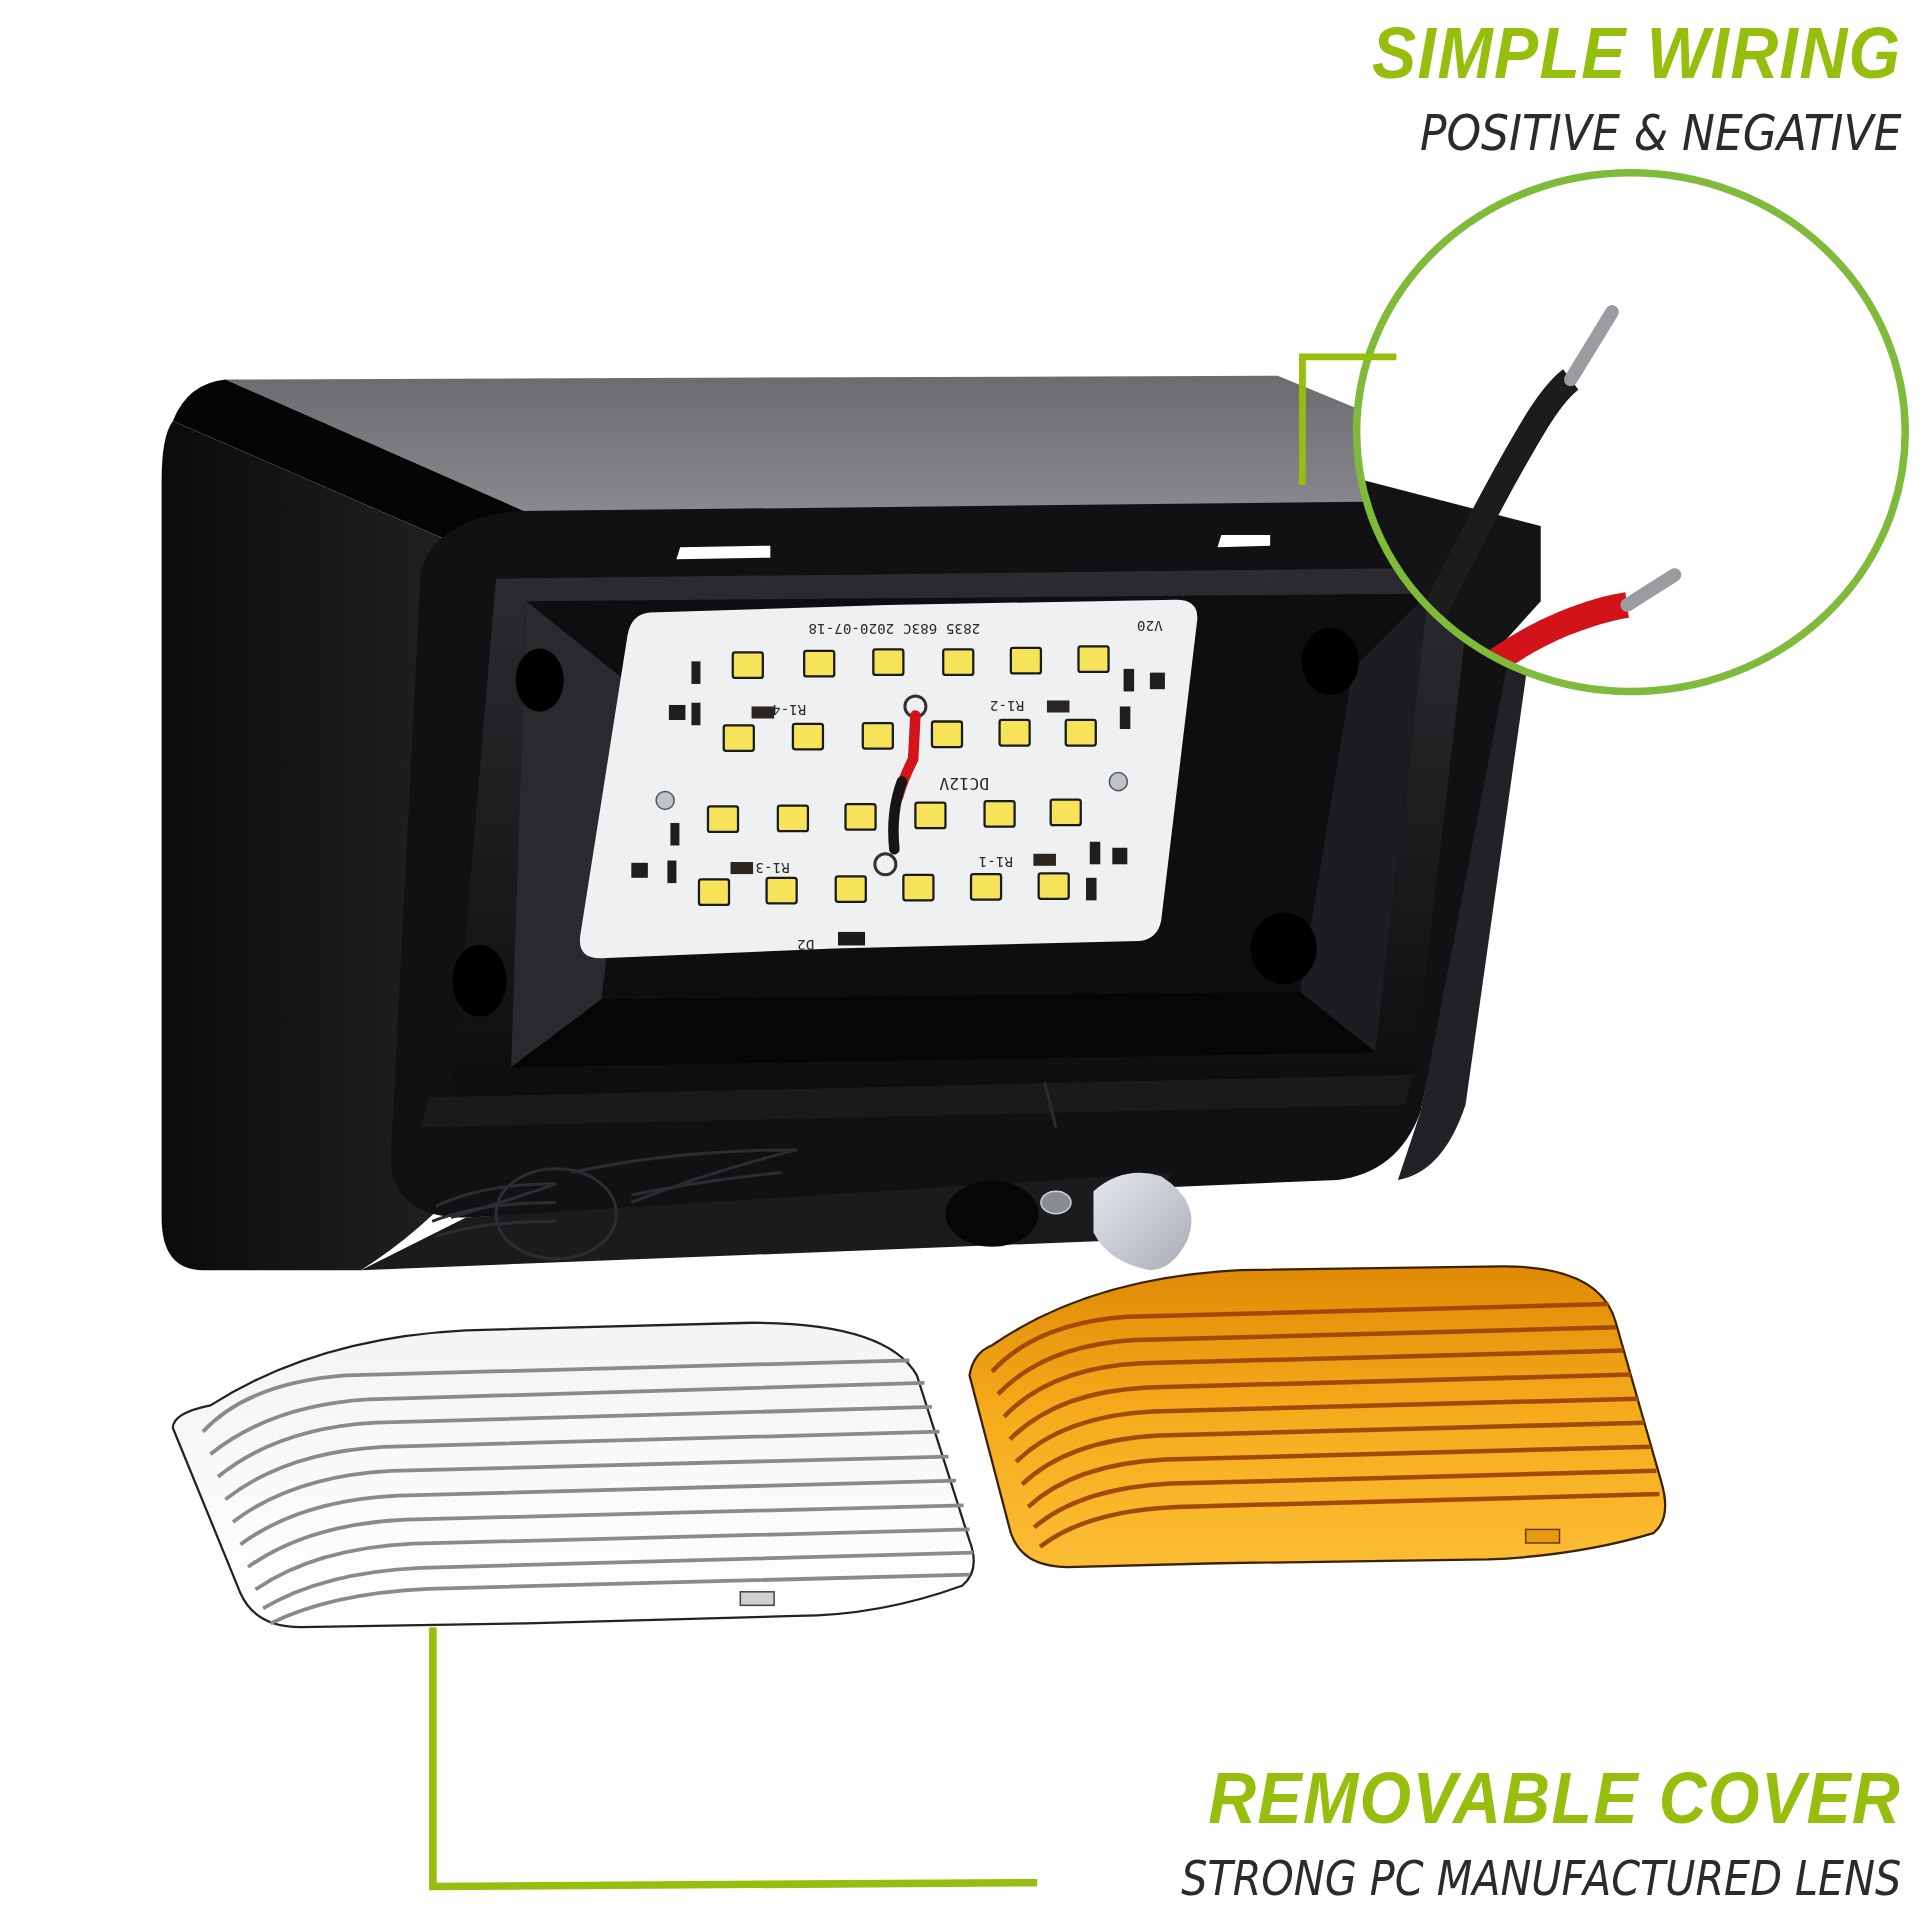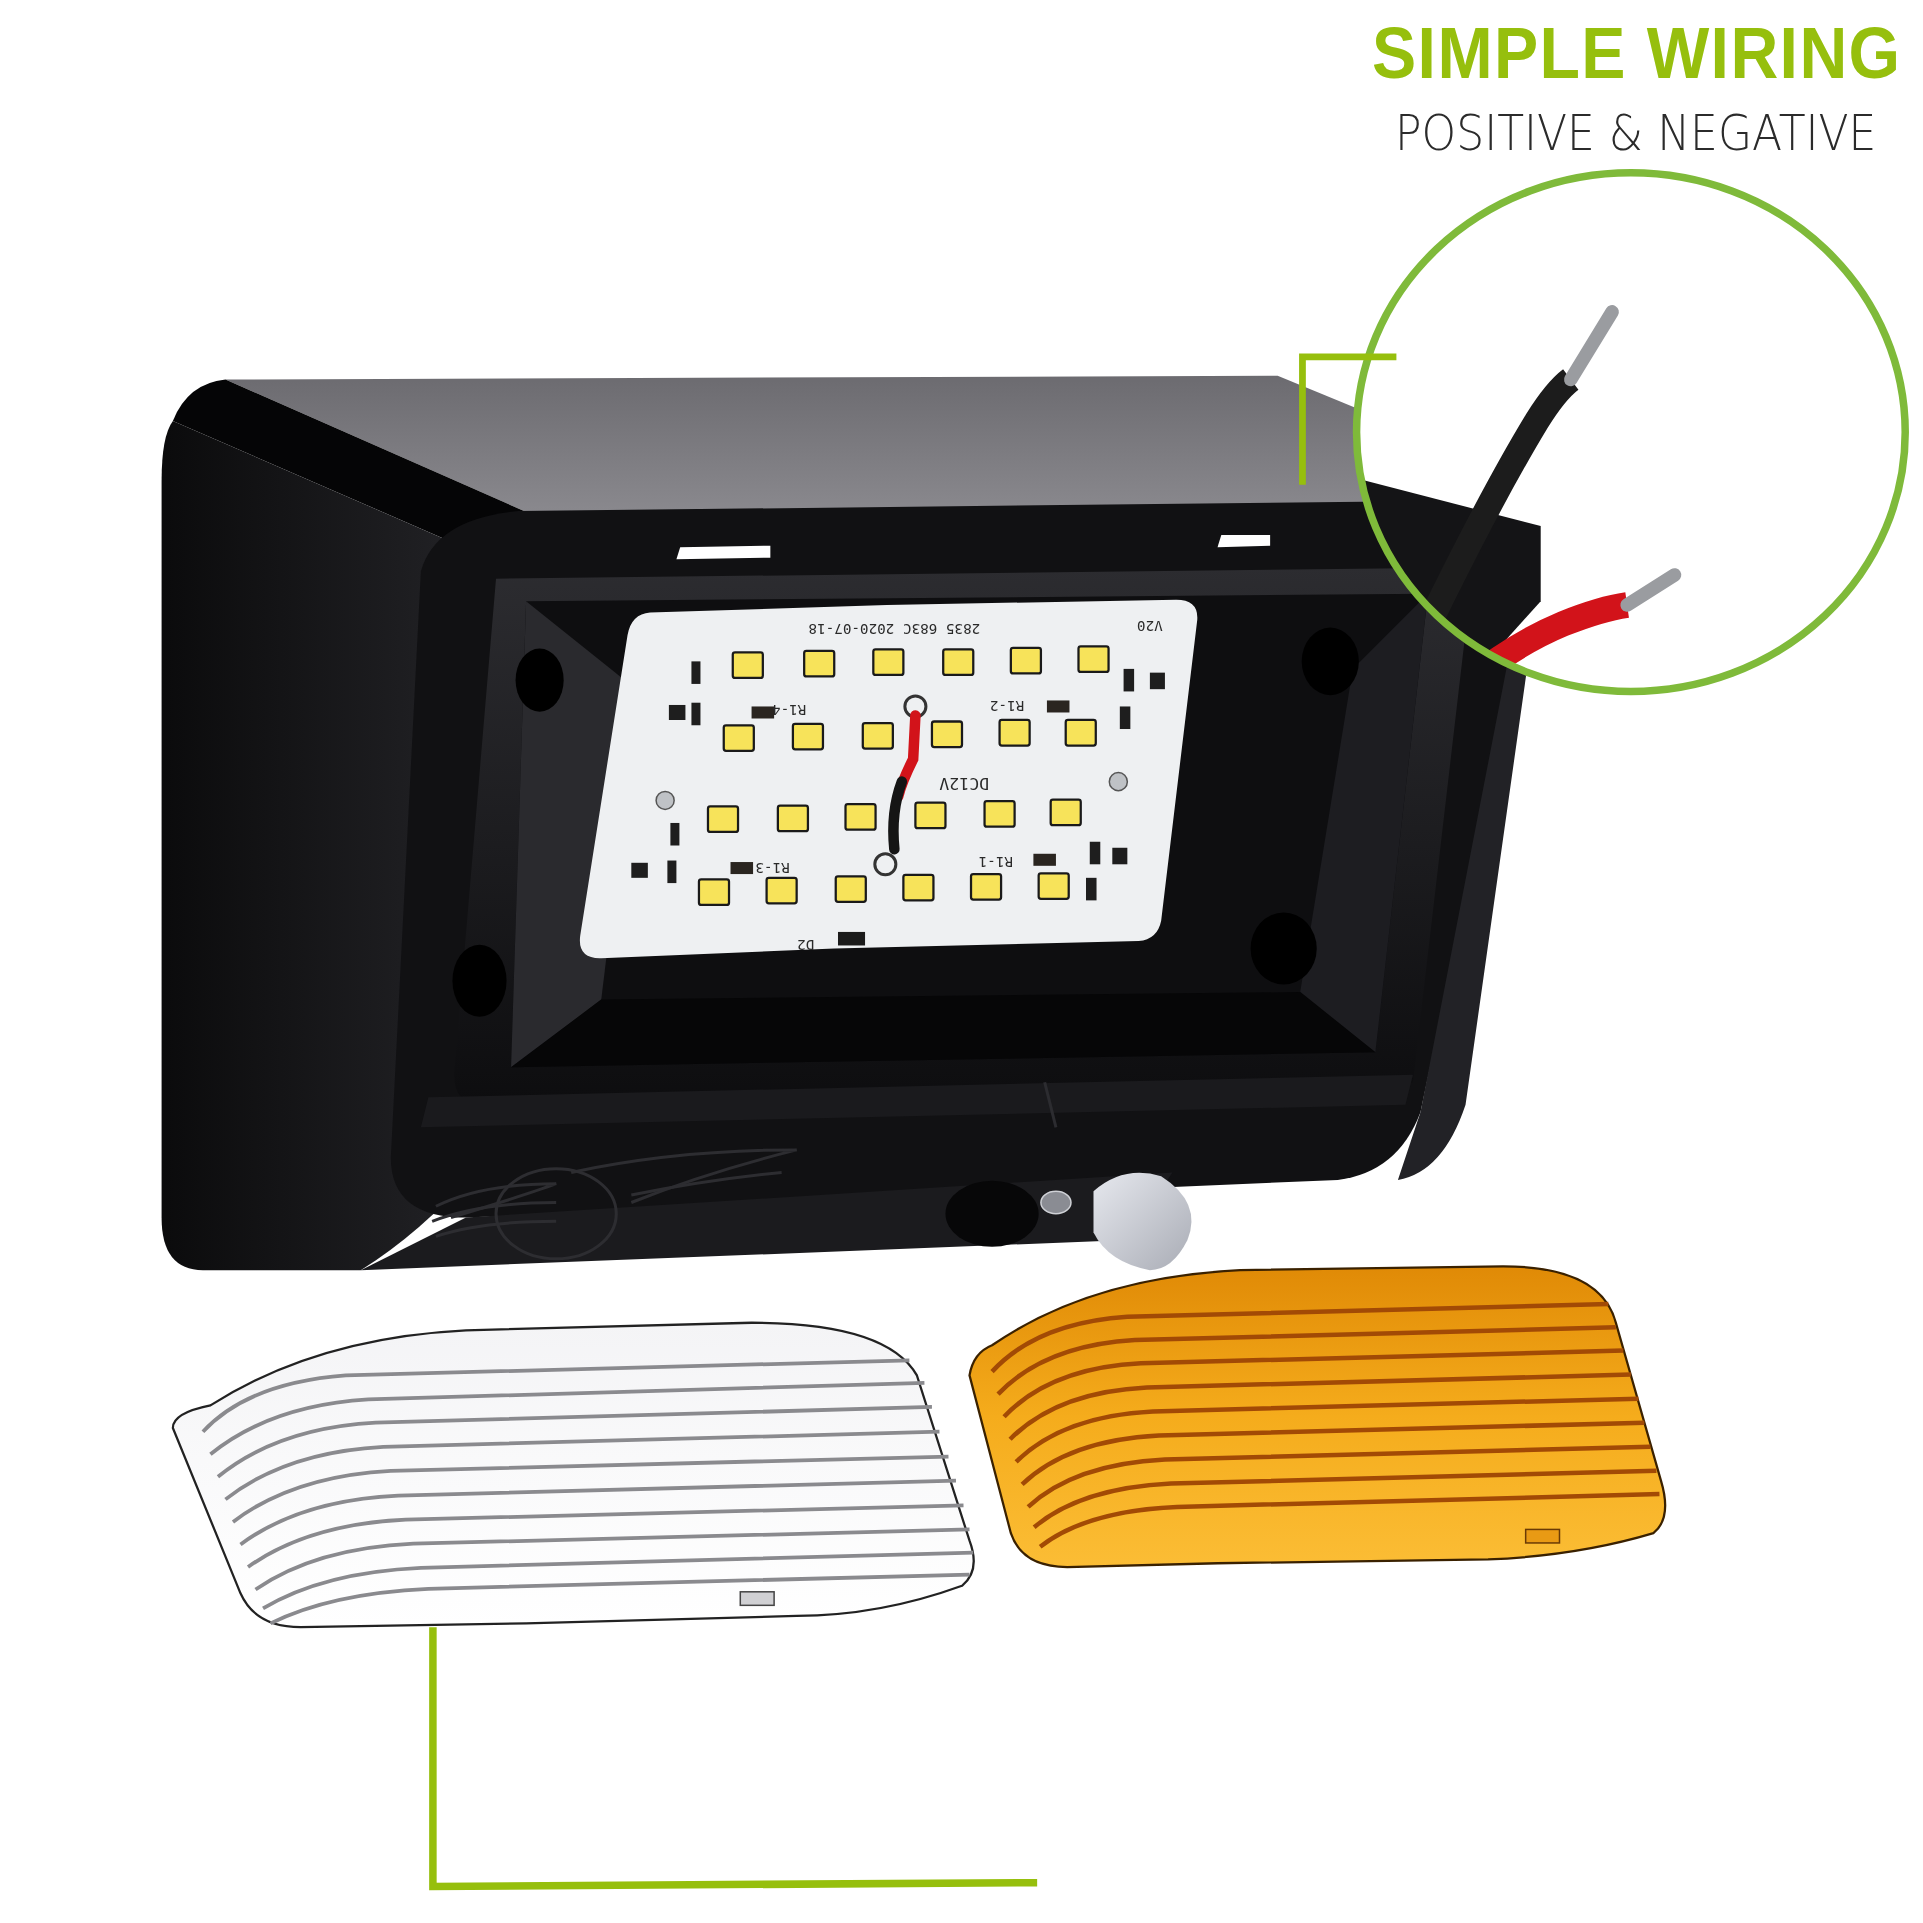--- a/index.html
+++ b/index.html
@@ -1,20 +1,20 @@
 <!DOCTYPE html>
 <html style="font-size:12px"><head>
 <meta charset="utf-8">
 <style>
   html, body { margin: 0; padding: 0; background: #ffffff; }
   body { width: 1924px; height: 1924px; position: relative; overflow: hidden; font-family: "Liberation Sans", sans-serif; }
   .stage { position: absolute; left: 0; top: 0; width: 1924px; height: 1924px; }
   svg.art { position: absolute; left: 0; top: 0; }
 
-  .callout { position: absolute; text-align: left; }
+  .callout { position: absolute; text-align: right; font-style: italic; }
   .callout .title {
     font-family: "Liberation Sans", sans-serif;
     font-weight: 700;
     color: #96bf0d;
     letter-spacing: 1.5px;
     line-height: 1;
     white-space: nowrap;
   }
   .callout .subtitle {
     font-family: "DejaVu Sans", sans-serif;
@@ -241,15 +241,19 @@
 
     <polyline points="1733,645 1733,475 1858,475" fill="none" stroke="#96bf0d" stroke-width="9"></polyline>
     <polyline points="576,2165 576,2510 1380,2505" fill="none" stroke="#96bf0d" stroke-width="10"></polyline>
   </svg>
 
   <div class="callout" id="callout-wiring">
     <div class="title">SIMPLE WIRING</div>
     <div class="subtitle">POSITIVE &amp; NEGATIVE</div>
   </div>
 
+  <div class="callout" id="callout-cover">
+    <div class="title">REMOVABLE COVER</div>
+    <div class="subtitle">STRONG PC MANUFACTURED LENS</div>
+  </div>
 
 </div>
 
 
 </body></html>

